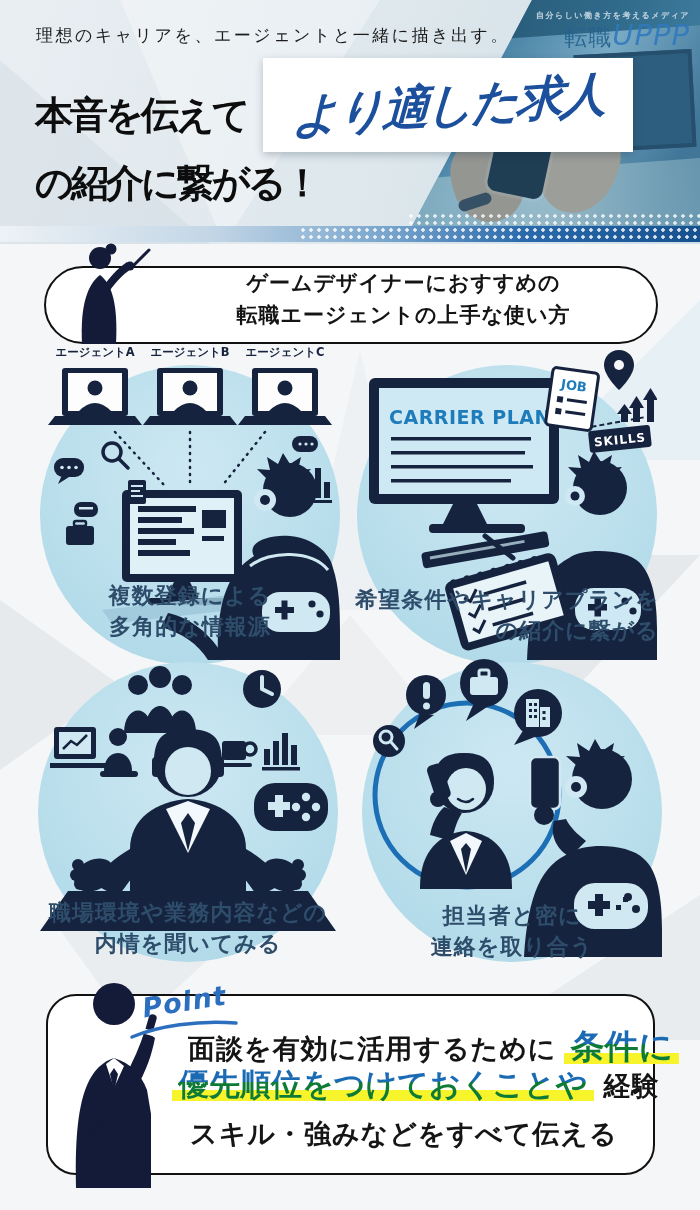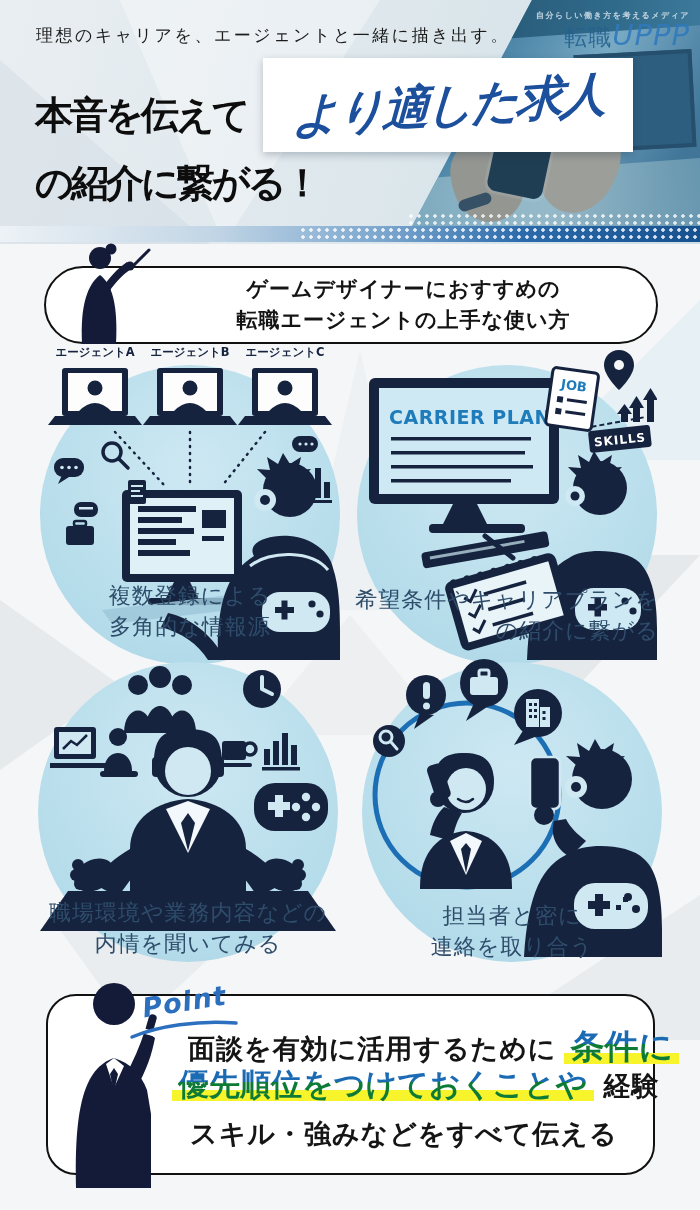--- a/index.html
+++ b/index.html
@@ -47,35 +47,35 @@
   .hd-hand { font-size:47px; font-weight:800; font-style:italic; color:#1c4f9c; letter-spacing:-3px; transform:rotate(-4deg) skewX(-6deg); white-space:nowrap; }
 
   .divider { left:0; top:226px; width:700px; height:16px; z-index:5; background:linear-gradient(to right,#edf2f6,#c3d6e6 30%,#7aa6cd 55%,#2a6aab 75%,#16518f 100%); }
   .divider-dots { left:300px; right:0; top:227px; height:14px; z-index:6;
     background-image:radial-gradient(circle at 3px 3px, rgba(255,255,255,.85) 1.5px, transparent 1.9px); background-size:8px 7px; }
   .dots-upper { left:408px; right:0; top:213px; height:12px; z-index:6;
     background-image:radial-gradient(circle at 3px 3px, rgba(255,255,255,.8) 1.5px, transparent 1.9px); background-size:8px 7px; }
 
   
   .banner { left:44px; top:266px; width:614px; height:78px; background:#ffffff; border:2.5px solid #111; border-radius:39px; z-index:7;
-    display:flex; flex-direction:column; justify-content:center; align-items:center; padding-left:105px; }
+    display:flex; flex-direction:column; justify-content:flex-start; align-items:center; padding-left:105px; }
   .banner-line { font-size:21px; font-weight:800; color:#141414; letter-spacing:1px; line-height:1.5; white-space:nowrap; }
   .presenter { left:58px; top:242px; width:100px; height:102px; z-index:8; }
 
   
   .card { position:absolute; width:300px; height:330px; z-index:5; }
   .card-1 { left:40px;  top:340px; }
   .card-2 { left:357px; top:340px; }
   .card-3 { left:38px;  top:637px; }
   .card-4 { left:362px; top:637px; }
   .circle { position:absolute; left:0; top:25px; width:300px; height:300px; border-radius:50%;
     background:radial-gradient(circle at 50% 35%, #cde8f3, #b5dcea 70%, #a9d4e6); }
   .illust { position:absolute; left:0; top:0; width:300px; height:320px; z-index:6; }
   .caption { position:absolute; left:150px; transform:translateX(-50%); text-align:center; z-index:7;
-    font-size:22px; font-weight:400; color:#2e4d6b; letter-spacing:1px; line-height:1.42; white-space:nowrap; }
+    font-size:22px; font-weight:700; color:#2e4d6b; letter-spacing:1px; line-height:1.42; white-space:nowrap; }
   .card-1 .caption { top:240px; }
   .card-2 .caption { top:244px;text-align:right; }
   .card-3 .caption { top:260px; }
   .card-4 .caption { top:263px; }
 
   svg text { font-family:"DejaVu Sans","Liberation Sans",sans-serif; }
 
   
   .point-box { left:46px; top:994px; width:609px; height:181px; background:#ffffff; border:2.5px solid #111; border-radius:30px; z-index:6; }
   .point-man { left:48px; top:980px; width:152px; height:208px; z-index:8; }

